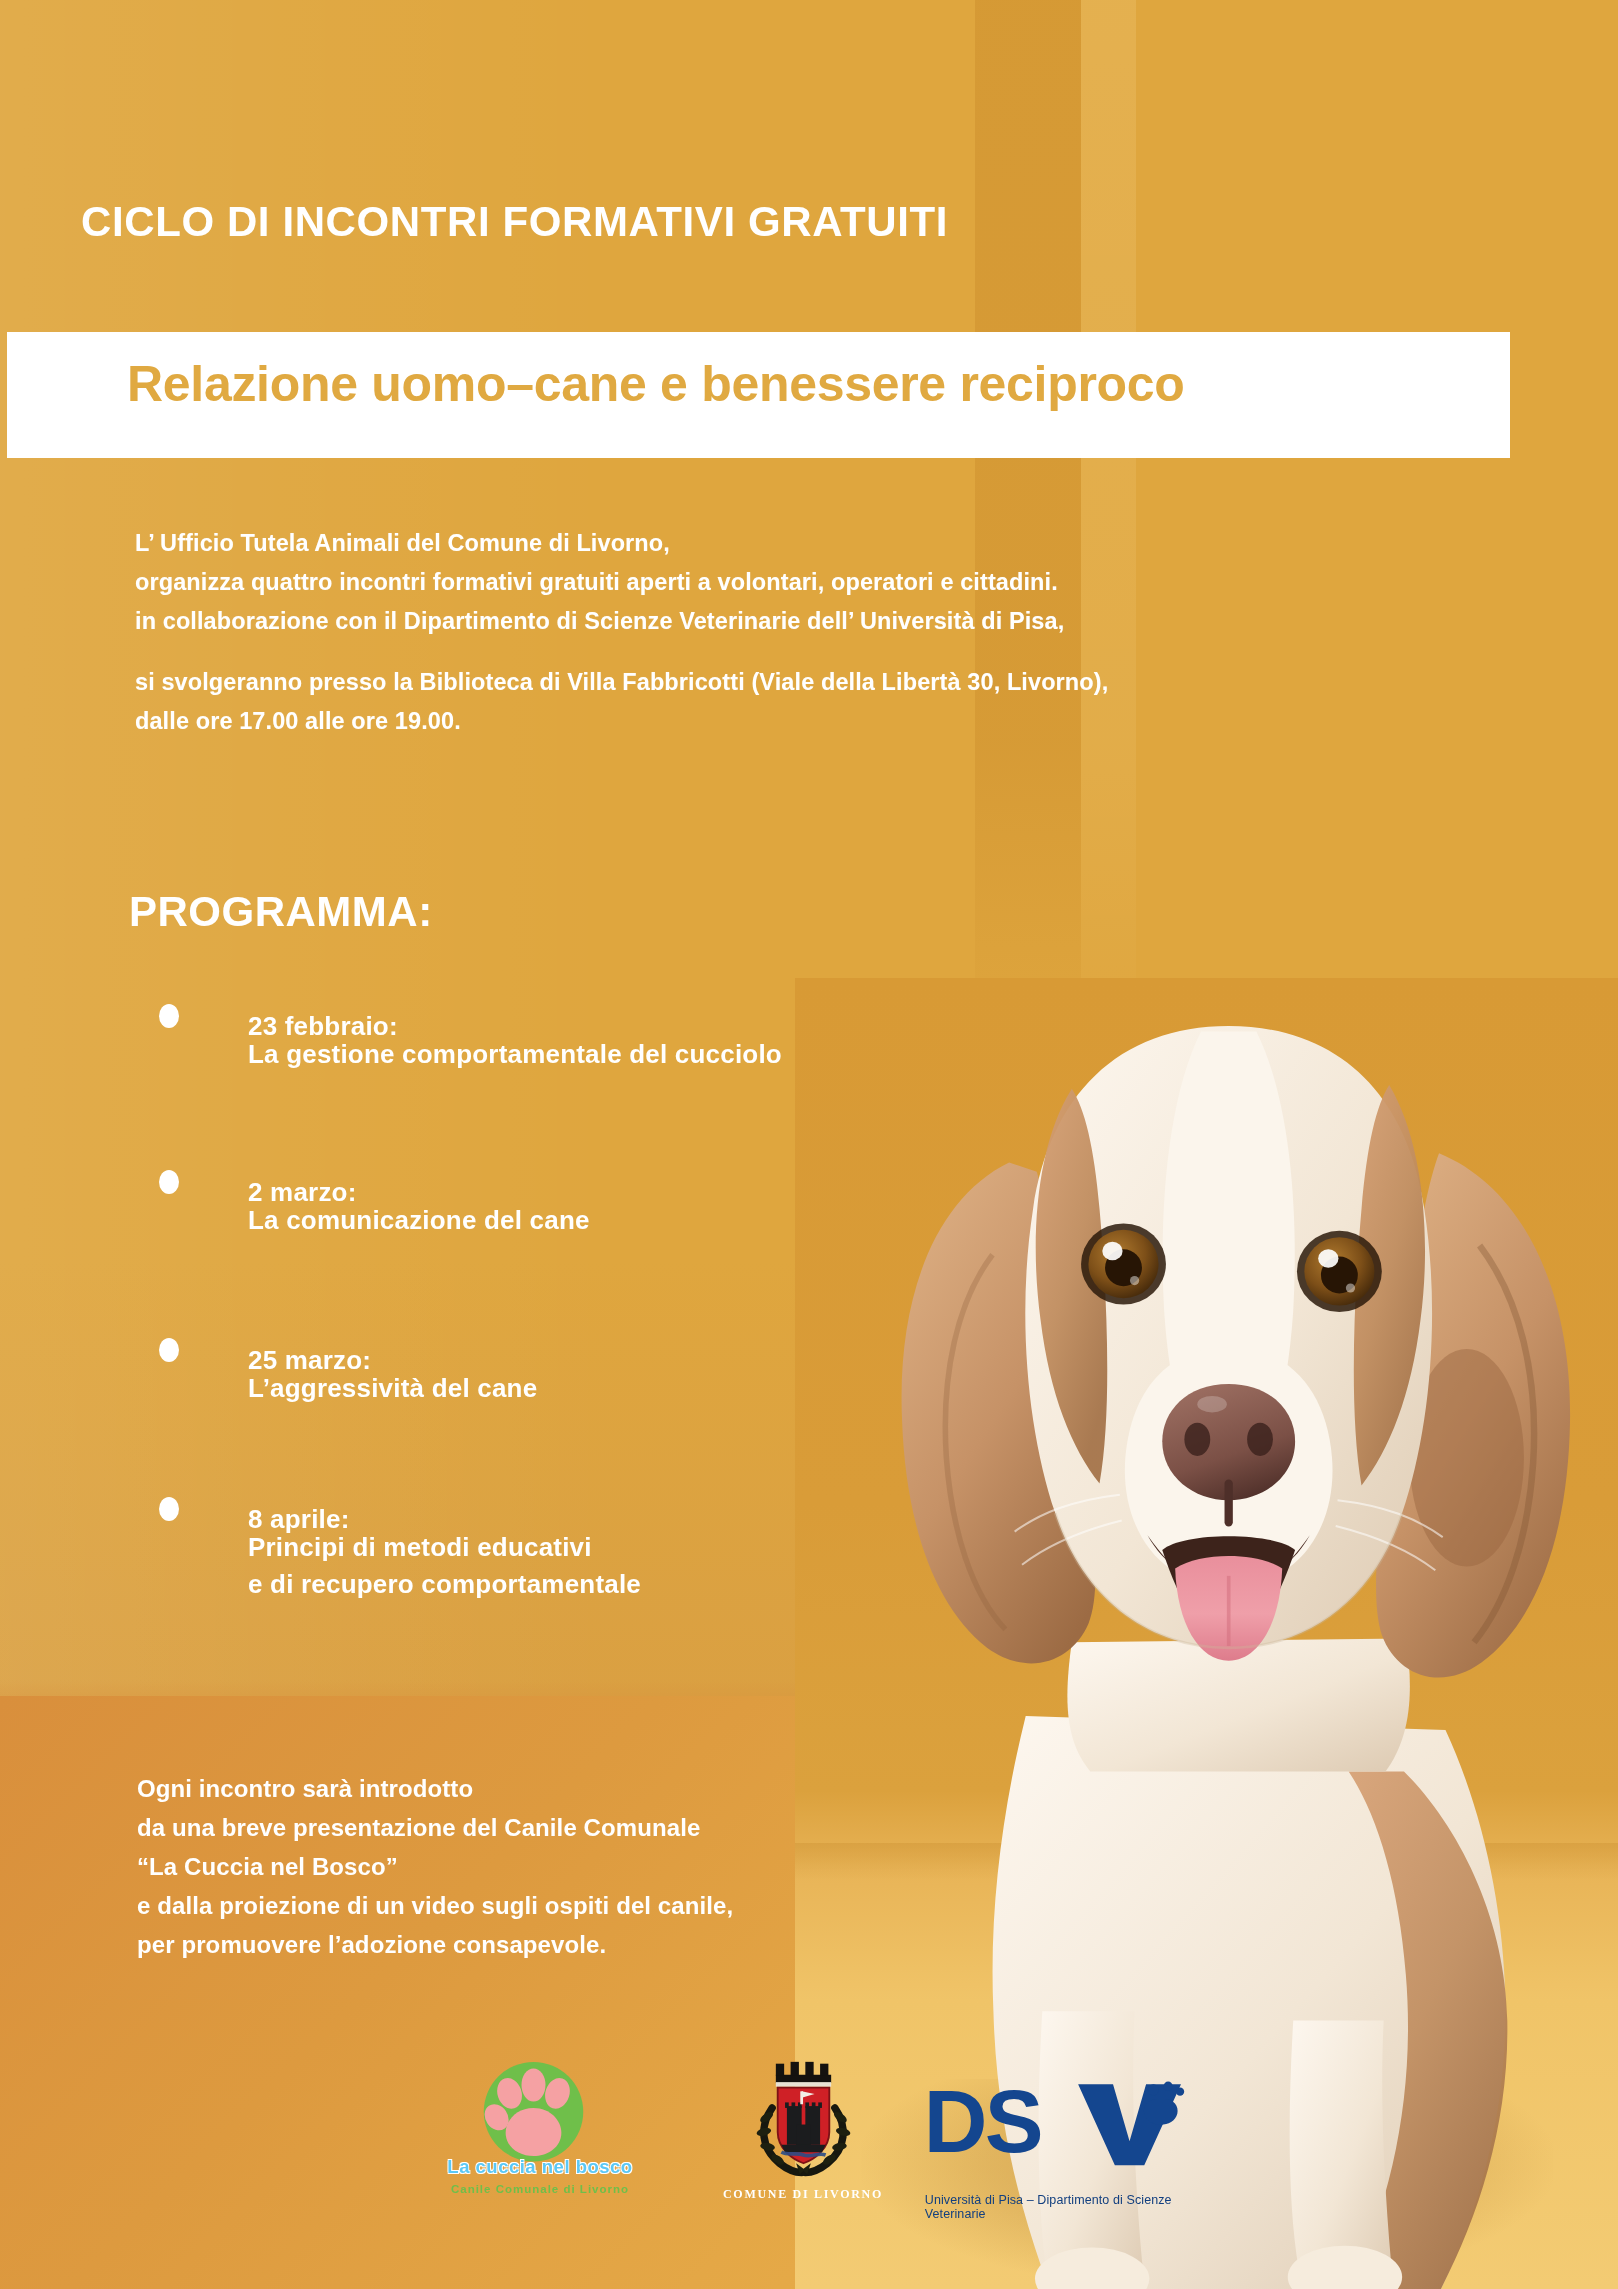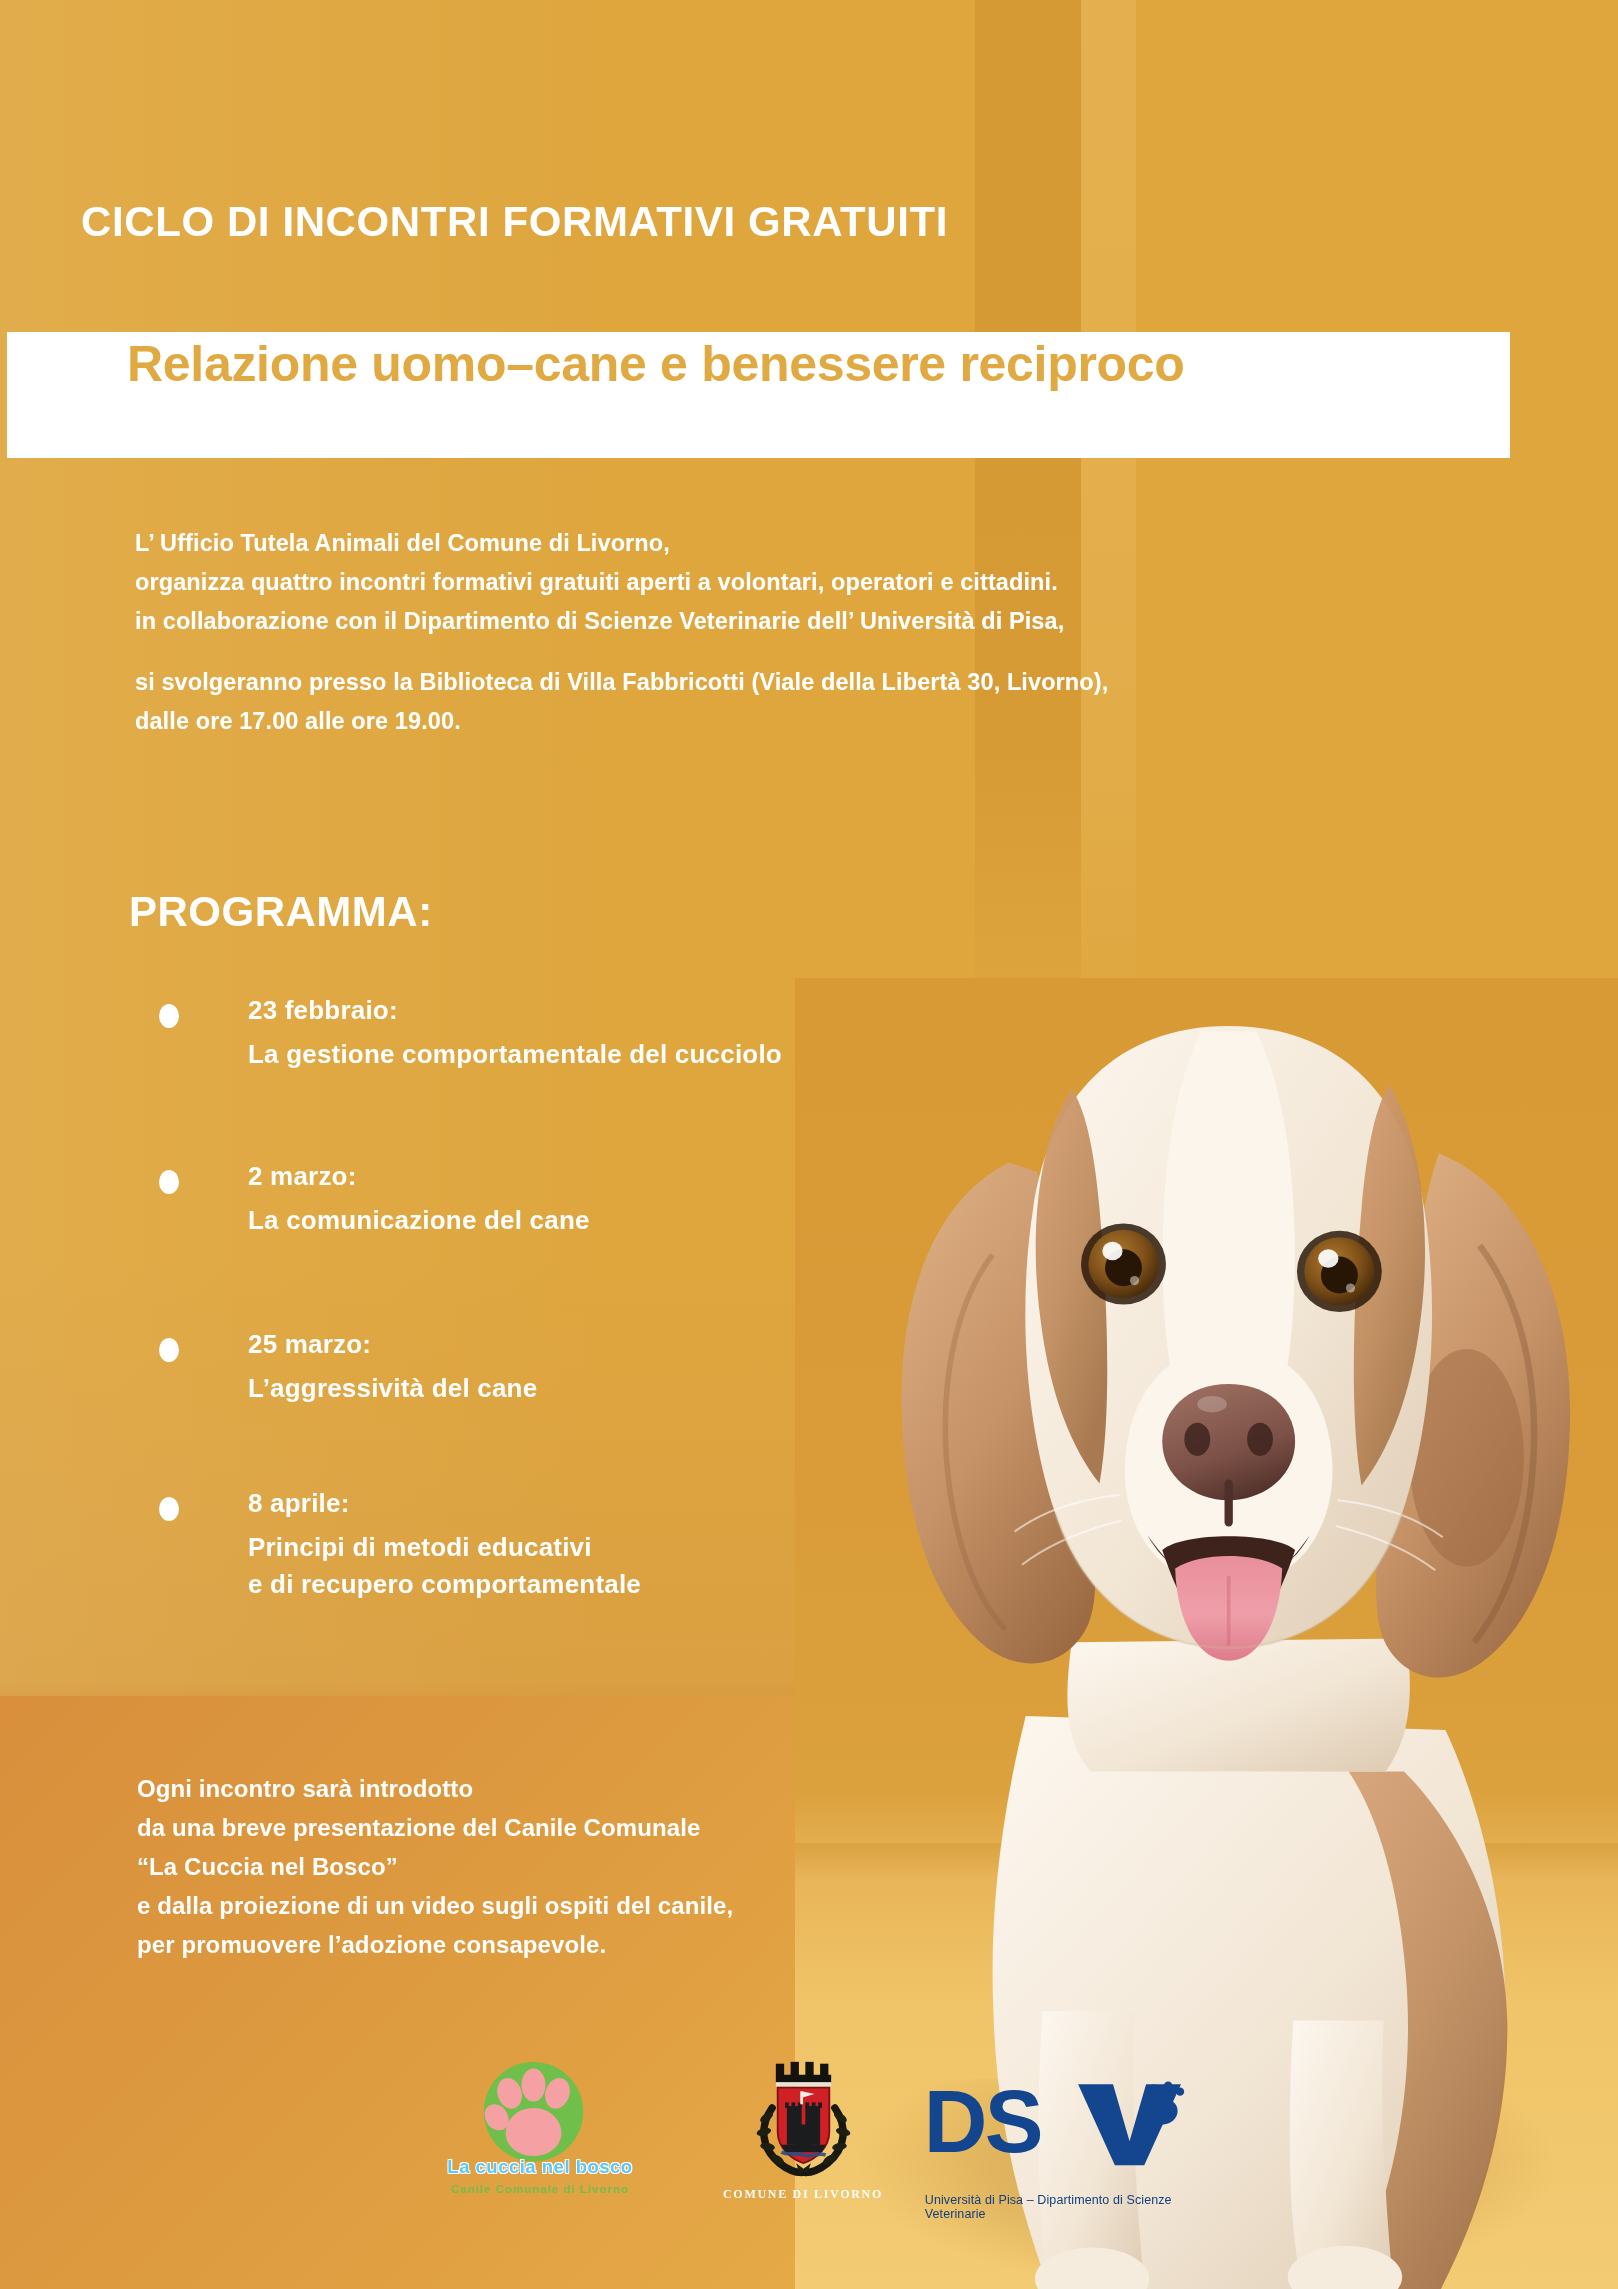--- a/index.html
+++ b/index.html
@@ -65,21 +65,21 @@
   }
   
   .dog-svg{position:absolute;left:0;top:0;width:100%;height:100%;}
 
   
   .white-band{
     position:absolute;left:7.4px;top:332px;width:1503px;height:126px;
     background:#ffffff;
   }
   .white-band-title{
-    position:absolute;left:127px;top:338px;width:1366px;
+    position:absolute;left:127px;top:358px;width:1366px;
     font-size:50px;line-height:1.05;font-weight:800;
     color:#e0a941;letter-spacing:-0.3px;
     font-family:"Liberation Sans", sans-serif;
   }
 
   
   .kicker{
     position:absolute;left:81px;top:198px;
     font-size:42px;font-weight:800;color:#ffffff;
     letter-spacing:0.6px;
@@ -108,21 +108,21 @@
     text-align:right;
   }
   .prog-list{position:absolute;left:0;top:0;width:100%;height:100%;}
   .prog-item{position:absolute;}
   .bullet{
     position:absolute;left:0;top:9.2px;
     width:20px;height:24px;border-radius:50%;
     background:#ffffff;
   }
   .prog-date{
-    position:absolute;left:89px;top:0;
+    position:absolute;left:89px;top:16px;
     font-size:26px;font-weight:800;color:#ffffff;
     letter-spacing:0.2px;white-space:nowrap;
     font-family:"Liberation Sans", sans-serif;
   }
   .prog-topic{
     position:absolute;left:89px;top:41px;
     font-size:26px;font-weight:800;color:#ffffff;
     line-height:1.44;letter-spacing:0.2px;white-space:pre-line;
     font-family:"Liberation Sans", sans-serif;
   }

